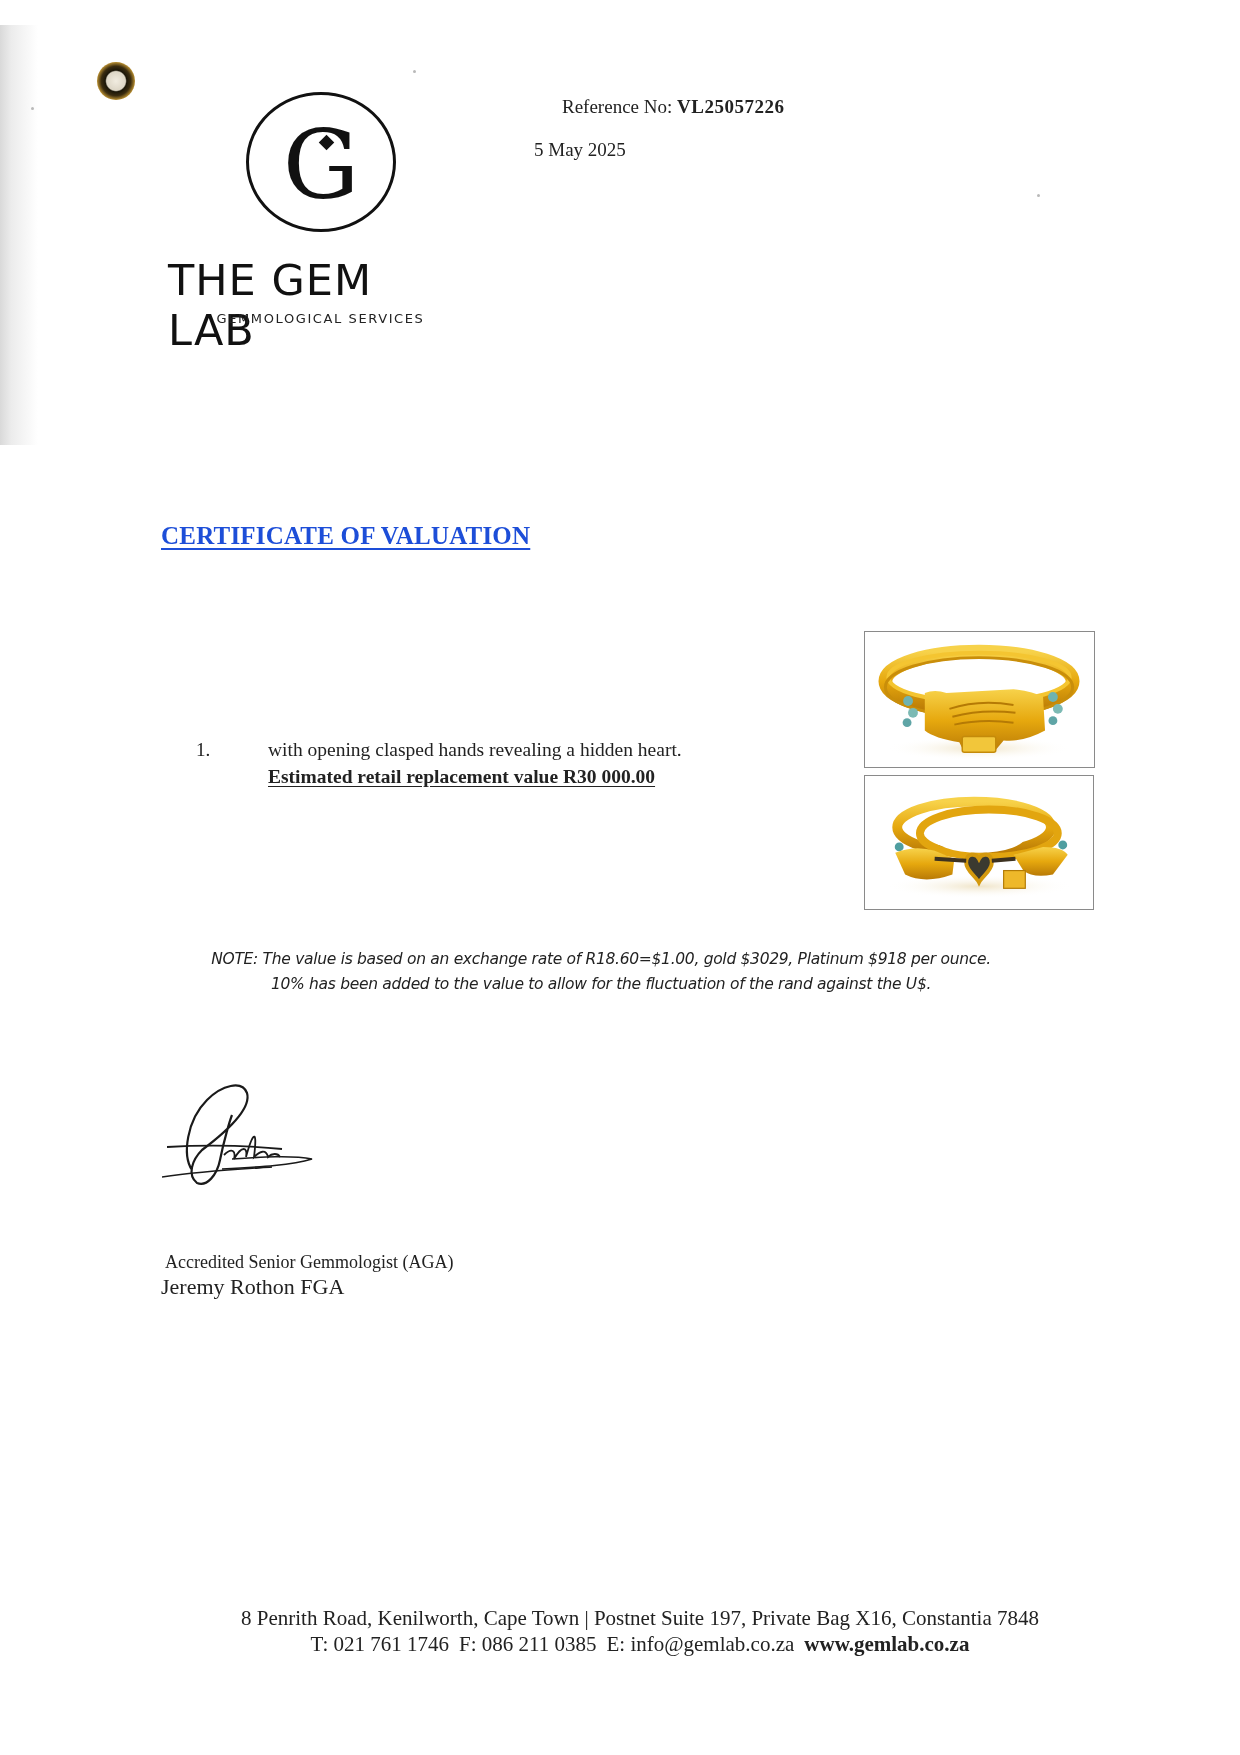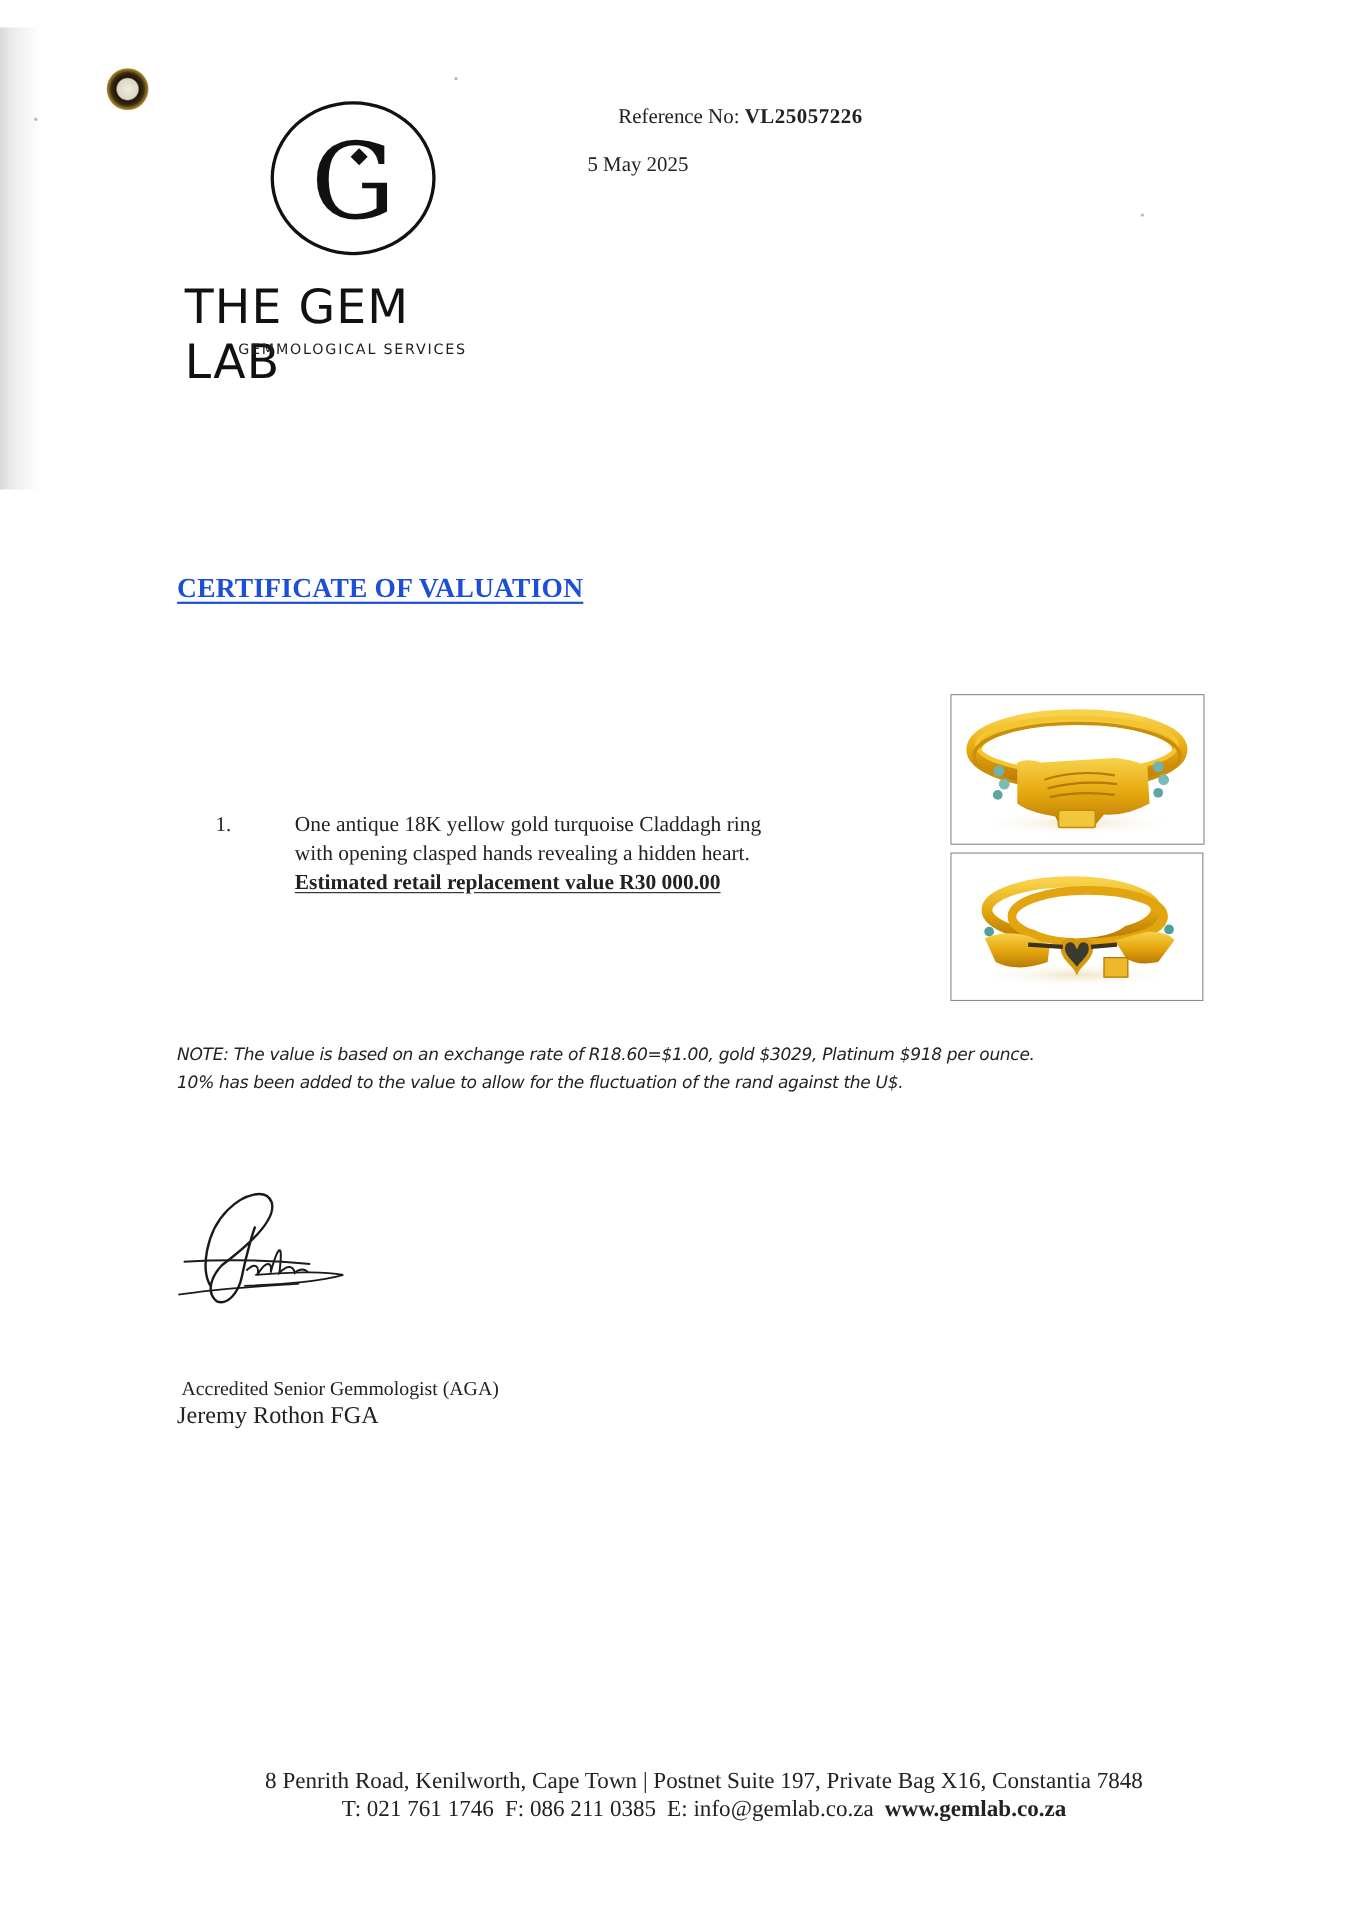--- a/index.html
+++ b/index.html
@@ -74,21 +74,21 @@
       position: absolute; border: 1.5px solid #8a8a8a; background: #fff; overflow: hidden;
     }
     .photo-1 { left: 864px; top: 631px; width: 231px; height: 137px; }
     .photo-2 { left: 864px; top: 775px; width: 230px; height: 135px; }
     .photo-box svg { display: block; width: 100%; height: 100%; }
 
     .note {
       position: absolute; left: 161px; top: 947px; width: 880px; font-family: "DejaVu Sans", sans-serif;
       font-style: italic; font-size: 15.5px; line-height: 25px; color: #222; letter-spacing: -0.3px;
     }
-    .note div { white-space: nowrap; }
+    .note div { white-space: nowrap; text-align: center; }
 
     .signature {
       position: absolute; left: 162px; top: 1075px; width: 160px; height: 120px;
     }
     .signer-name {
       position: absolute; left: 161px; top: 1273px; font-family: "Liberation Serif", serif;
       font-size: 22px; line-height: 28px; color: #222;
     }
     .signer-title {
       position: absolute; left: 165px; top: 1250px; font-family: "Liberation Serif", serif;
@@ -120,21 +120,20 @@
 
 <div class="ref-line">
   <span>Reference No: </span><span class="ref-value">VL25057226</span>
 </div>
 <div class="date-line">5 May 2025</div>
 
 <div class="cert-title">CERTIFICATE OF VALUATION</div>
 
 <div class="item-number">1.</div>
 <div class="item-text">
-  <div>One antique 18K yellow gold turquoise Claddagh ring</div>
   <div>with opening clasped hands revealing a hidden heart.</div>
   <div class="value-line">Estimated retail replacement value R30 000.00</div>
 </div>
 
 <div class="photo-box photo-1">
   <svg viewBox="0 0 231 137">
     <defs>
       <linearGradient id="g1" x1="0" y1="0" x2="0" y2="1">
         <stop offset="0" stop-color="#f7d24a"></stop>
         <stop offset="0.5" stop-color="#e6a80e"></stop>

